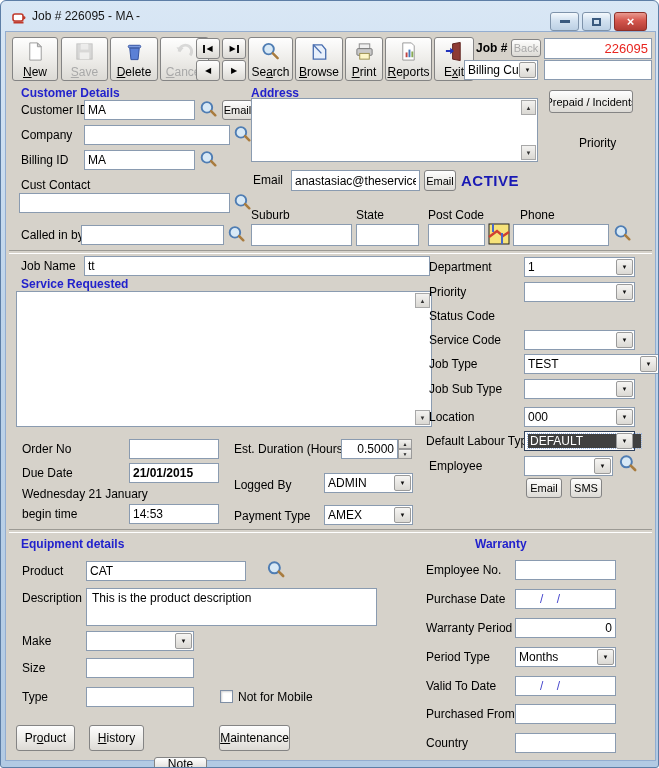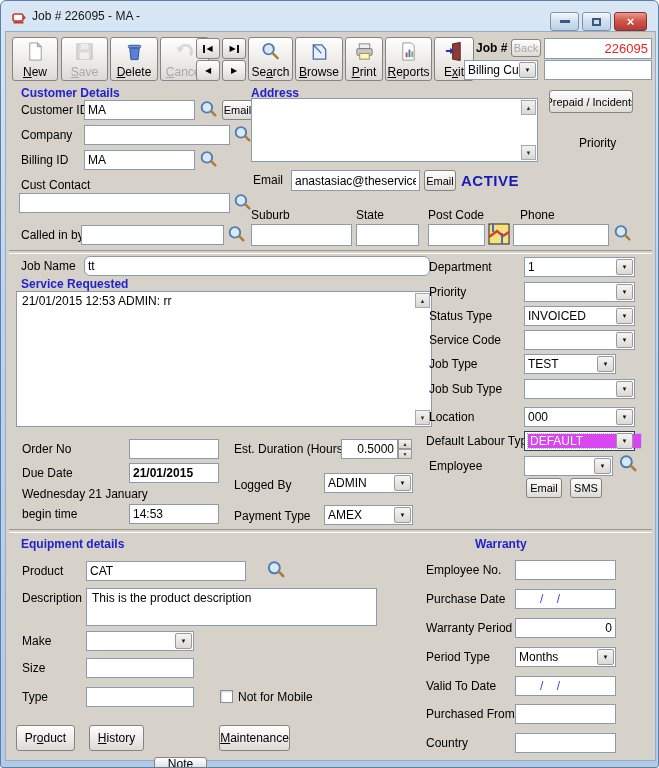--- a/index.html
+++ b/index.html
@@ -33,21 +33,21 @@
   .btn.disabled{color:#a9a9a9;}
   .tbtn{flex-direction:column;justify-content:flex-end;padding-bottom:1px;}
   .tbtn svg{width:21px;height:21px;}
   .tbtn.disabled svg{opacity:.5;filter:grayscale(1);}
   .navb{font-size:8px;line-height:1;gap:1px;}
   .navbar-glyph{display:flex;align-items:center;gap:1px;}
   .vbar{width:2px;height:8px;background:#111;}
   .combo{position:absolute;background:#fff;border:1px solid #8a9bb0;box-sizing:border-box;}
   .combo.focused{border-color:#32435c;}
   .cval{position:absolute;left:3px;top:2px;right:18px;font-size:12px;white-space:nowrap;overflow:hidden;color:#000;}
-  .cval.sel{background:#d946ef;color:#fff;outline:1px dotted #9db9e6;right:auto;padding:0 58px 0 2px;}
+  .cval.sel{background:#404040;color:#fff;outline:1px dotted #9db9e6;right:auto;padding:0 58px 0 2px;}
   .cbtn{position:absolute;right:1px;top:1px;bottom:1px;width:15px;display:flex;align-items:center;justify-content:center;
     background:linear-gradient(#f6f5f3,#dbd9d4);border:1px solid #9a9a9a;border-radius:2px;font-size:6px;color:#111;}
   .sicon{position:absolute;}
   .sicon svg{width:100%;height:100%;}
   .groove{position:absolute;height:2px;border-top:1px solid #9c9a94;border-bottom:1px solid #fff;}
   .sarr{position:absolute;width:15px;height:15px;display:flex;align-items:center;justify-content:center;
     background:linear-gradient(#f3f2f0,#dad8d3);border:1px solid #a8a8a8;font-size:6px;color:#333;box-sizing:border-box;}
   .spinb{position:absolute;width:14px;height:10px;display:flex;align-items:center;justify-content:center;
     background:linear-gradient(#f3f2f0,#d8d6d1);border:1px solid #9a9a9a;font-size:5px;color:#222;box-sizing:border-box;}
   .chk{position:absolute;width:13px;height:13px;background:#fff;border:1px solid #7f8fa5;box-sizing:border-box;
@@ -258,24 +258,23 @@
   <span class="lbl" style="left:519px;top:207px;">Phone</span>
   <input class="fld" style="left: 512px; top: 223px; width: 96px; height: 22px;" value="">
   <span class="sicon" style="left:611px;top:222px;width:21px;height:21px;"><svg viewBox="0 0 20 20">
         <circle cx="8.5" cy="8" r="5" fill="#d8e9f6" stroke="#4f7db3" stroke-width="1.8"></circle>
         <line x1="12.5" y1="11.5" x2="16.5" y2="15.5" stroke="#a97c3f" stroke-width="2.4" stroke-linecap="round"></line>
       </svg></span>
 
   <div class="groove" style="left:8px;top:249px;width:643px;"></div>
 
   <span class="lbl" style="left:20px;top:258px;">Job Name</span>
-  <input class="fld" style="left: 83px; top: 255px; width: 346px; height: 20px; border-radius: 6px;" value="tt">
+  <input class="fld" style="left: 83px; top: 255px; width: 346px; height: 20px;" value="tt">
   <span class="hdr" style="left:20px;top:276px;">Service Requested</span>
   <div class="tarea" style="left:15px;top:290px;width:416px;height:136px;">
-    <span>21/01/2015 12:53 ADMIN: rr</span>
     <span class="sarr" style="right:1px;top:1px;">
         <span>▲</span>
       </span>
     <span class="sarr" style="right:1px;bottom:1px;">
         <span>▼</span>
       </span>
   </div>
 
   <span class="lbl" style="left:428px;top:259px;">Department</span>
   <div class="combo" style="left:523px;top:256px;width:111px;height:20px;">
@@ -284,36 +283,30 @@
         <span>▼</span>
       </span>
   </div>
   <span class="lbl" style="left:428px;top:284px;">Priority</span>
   <div class="combo" style="left:523px;top:281px;width:111px;height:20px;">
     <span class="cval"></span>
     <span class="cbtn">
         <span>▼</span>
       </span>
   </div>
-  <span class="lbl" style="left:428px;top:308px;">Status Type</span>
-  <div class="combo" style="left:523px;top:305px;width:111px;height:20px;">
-    <span class="cval">INVOICED</span>
-    <span class="cbtn">
-        <span>▼</span>
-      </span>
-  </div>
+  <span class="lbl" style="left:428px;top:308px;">Status Code</span>
   <span class="lbl" style="left:428px;top:332px;">Service Code</span>
   <div class="combo" style="left:523px;top:329px;width:111px;height:20px;">
     <span class="cval"></span>
     <span class="cbtn">
         <span>▼</span>
       </span>
   </div>
   <span class="lbl" style="left:428px;top:356px;">Job Type</span>
-  <div class="combo" style="left:523px;top:353px;width:92px;height:20px;">
+  <div class="combo" style="left:523px;top:353px;width:135px;height:20px;">
     <span class="cval">TEST</span>
     <span class="cbtn">
         <span>▼</span>
       </span>
   </div>
   <span class="lbl" style="left:428px;top:381px;">Job Sub Type</span>
   <div class="combo" style="left:523px;top:378px;width:111px;height:20px;">
     <span class="cval"></span>
     <span class="cbtn">
         <span>▼</span>

